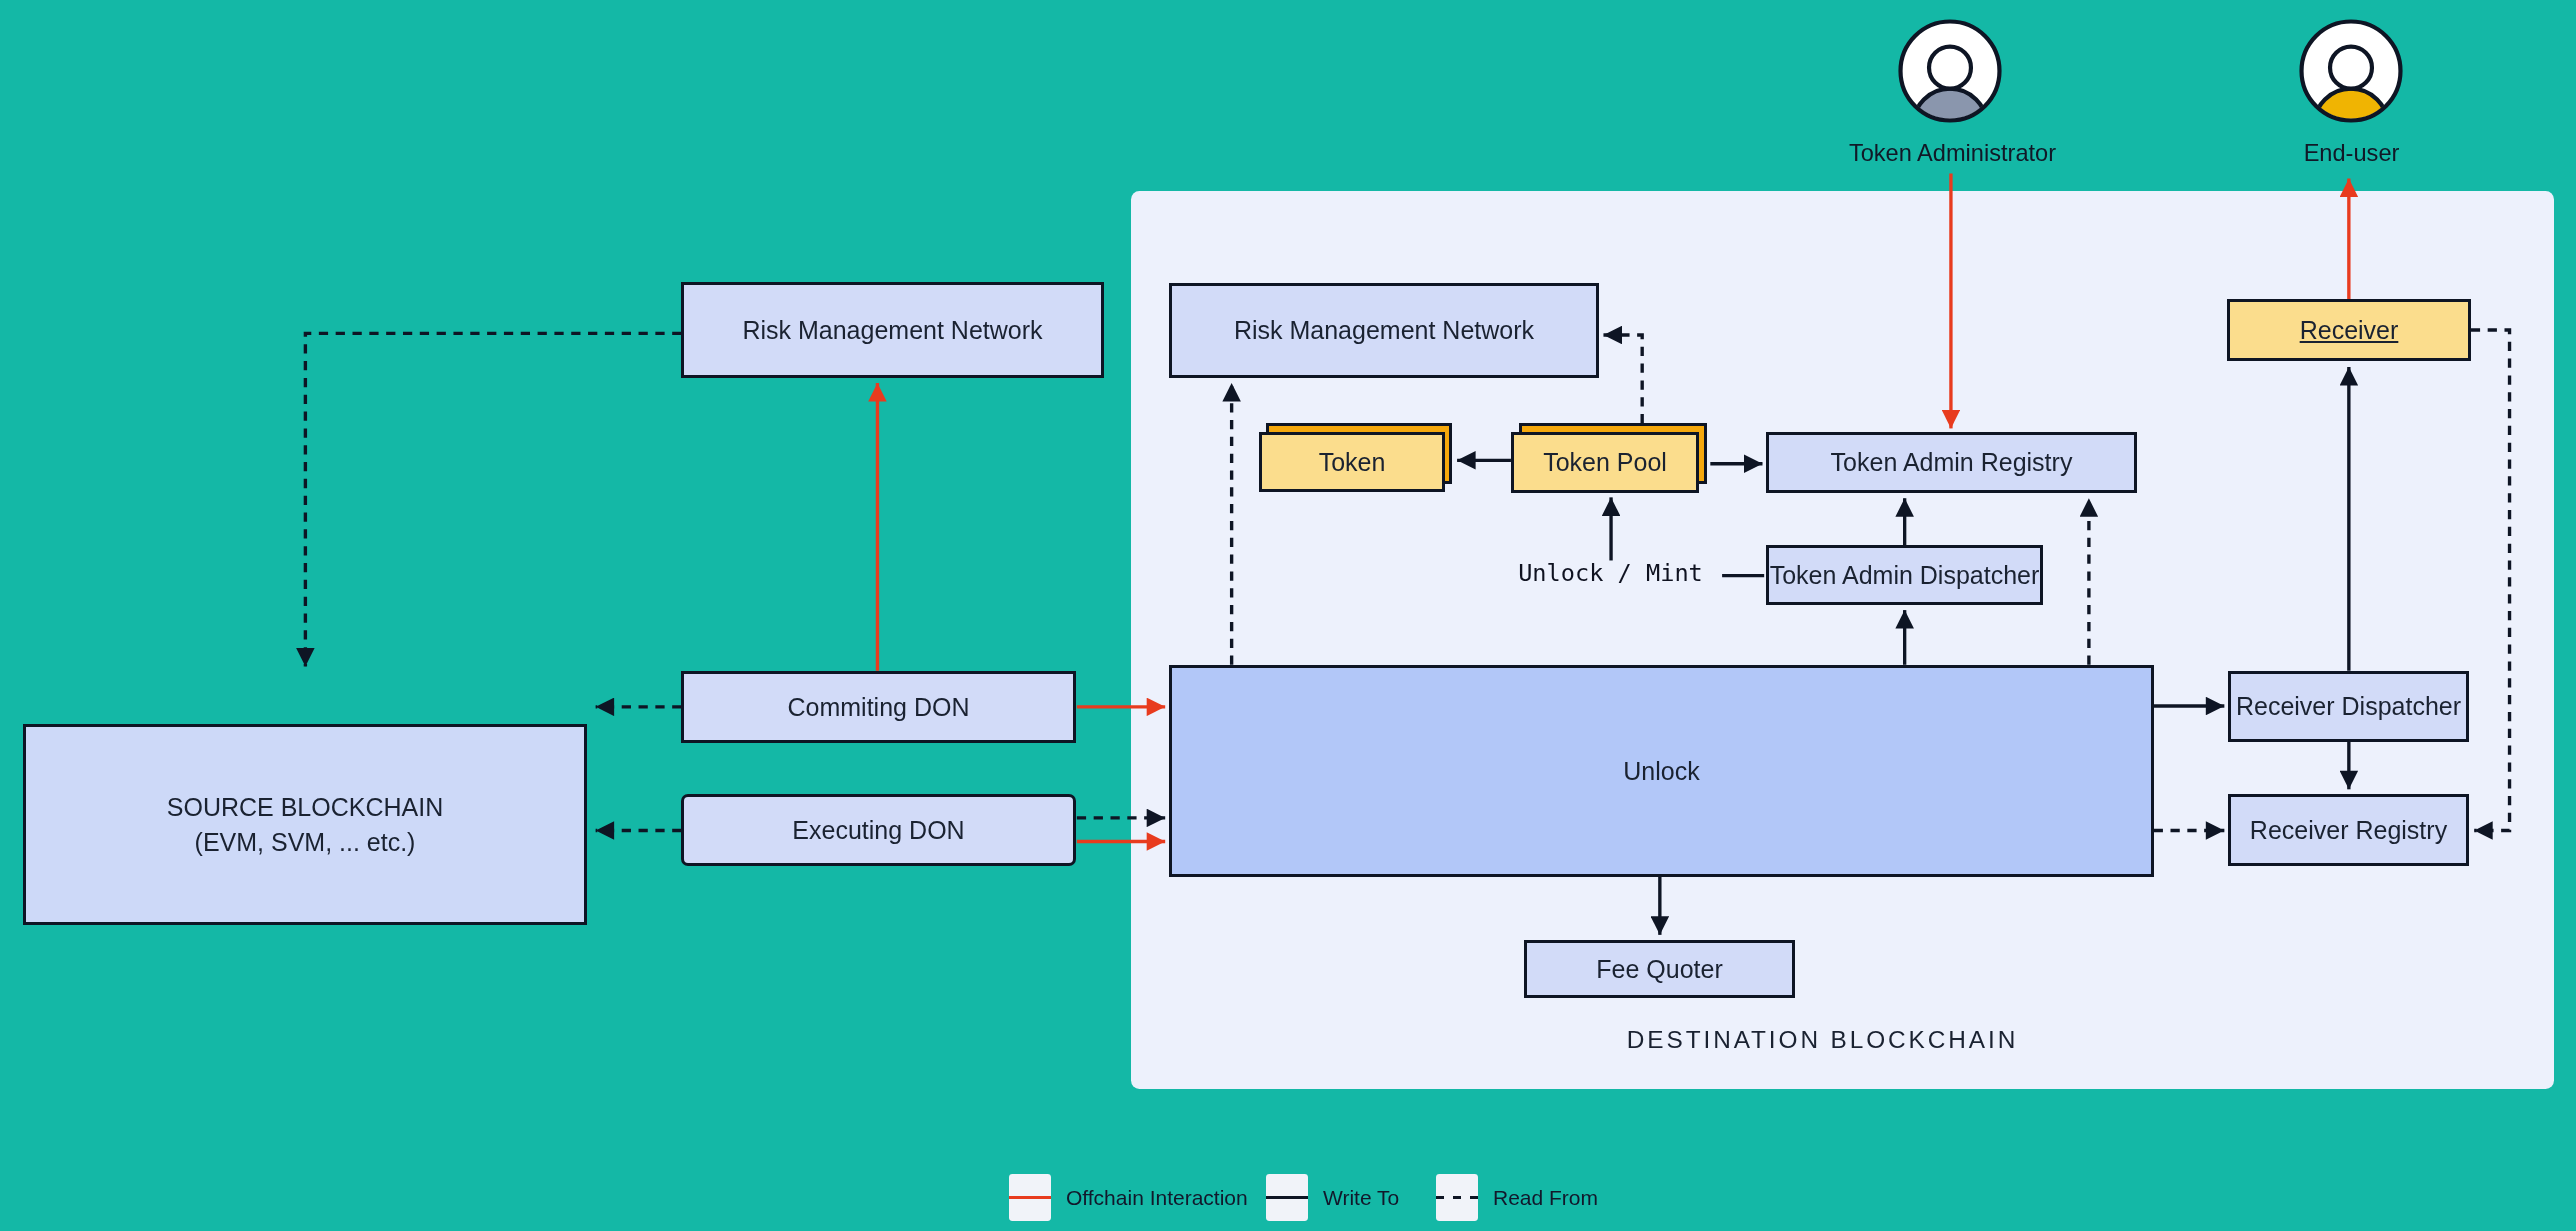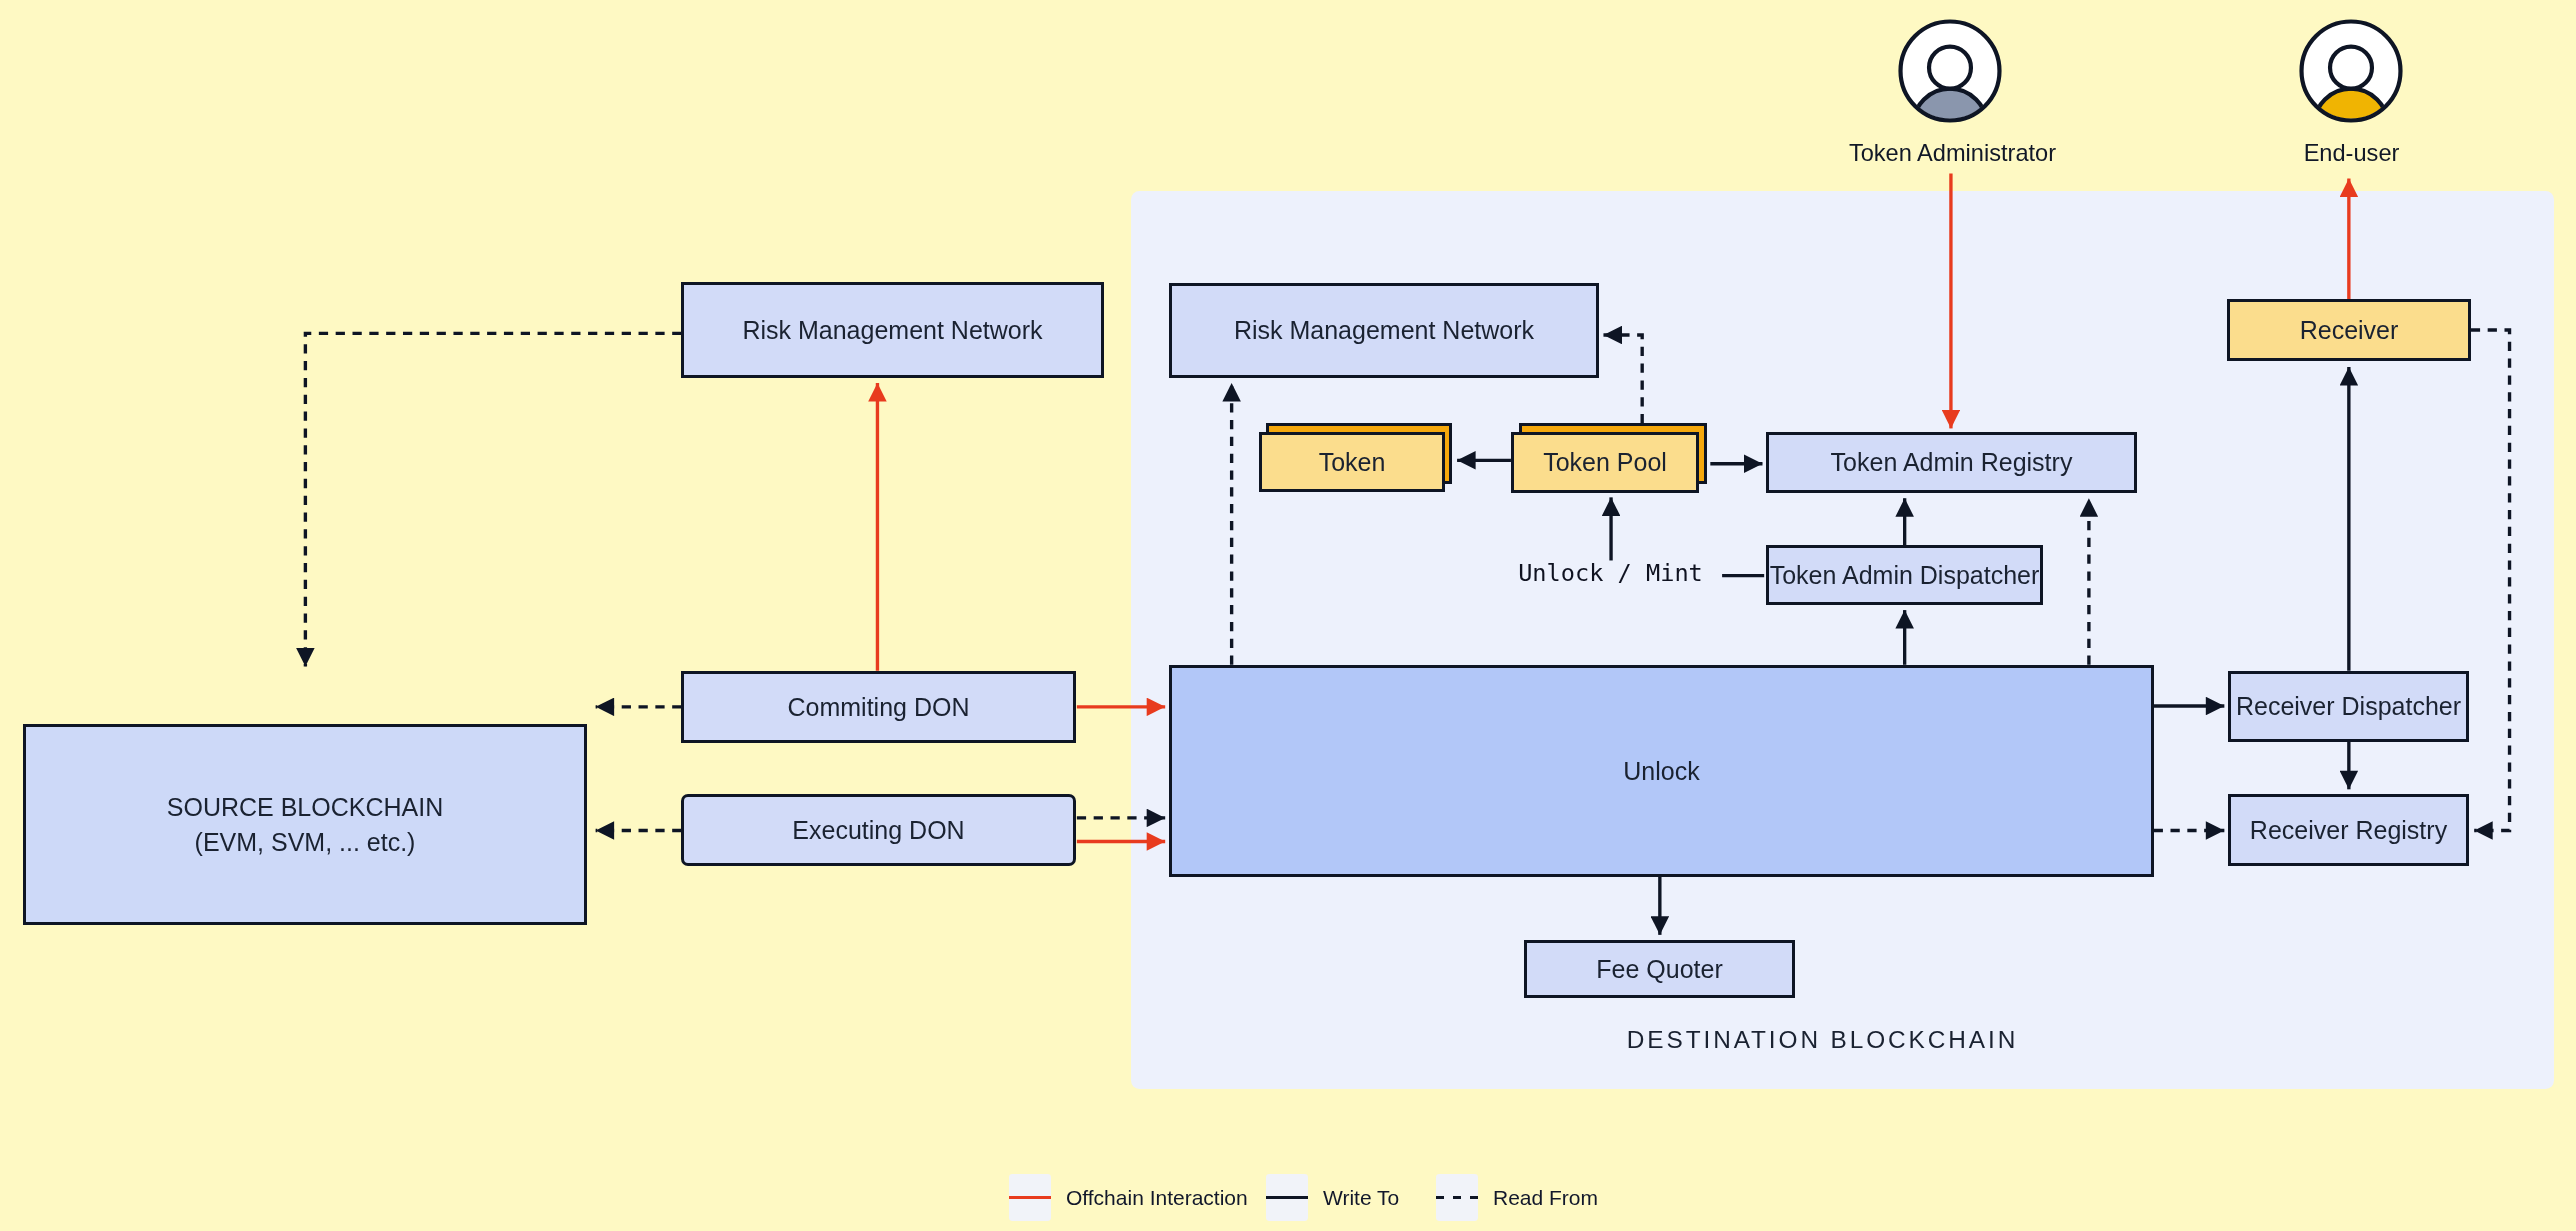--- a/index.html
+++ b/index.html
@@ -1,19 +1,19 @@
 <!DOCTYPE html>
 <html style="font-size:13.5px"><head>
 <meta charset="utf-8">
 <style>
   * { box-sizing: border-box; }
   html,body { margin:0; padding:0; background:#ffffff; }
   body { width:2576px; height:1232px; overflow:hidden;
          font-family:"Liberation Sans", sans-serif; color:#1A2231; }
-  #stage { position:relative; width:2576px; height:1232px; background:#fef9c3; }
+  #stage { position:relative; width:2576px; height:1232px; background:#14b8a6; }
 
   .panel { position:absolute; left:1131px; top:191px; width:1423px; height:898px;
            background:#EDF1FC; border-radius:8.4px; }
 
   .box { position:absolute; border:3.4px solid #0E1524; display:flex;
          align-items:center; justify-content:center; text-align:left;
          font-size:25px; color:#1A2231; background:#D2DBF8; }
   .box.deep   { background:#B2C7F8; }
   .box.source { background:#CDD9F8; flex-direction:column; line-height:35px;margin-top:46px; }
   .box.yellow { background:#FBDD8D; }
@@ -149,21 +149,21 @@
   <div class="box" style="left:1766px; top:545px; width:277px; height:60px;">Token Admin Dispatcher</div>
 
   <div class="unlock-label">Unlock / Mint</div>
 
   <div class="box deep" style="left:1169px; top:665px; width:985px; height:212px;">Unlock</div>
 
   <div class="box" style="left:1524px; top:940px; width:271px; height:58px;">Fee Quoter</div>
 
   <div class="dest-title">DESTINATION BLOCKCHAIN</div>
 
-  <div class="box yellow" style="left:2227px; top:299px; width:244px; height:62px;">Receiver</div>
+  <div class="box yellow" style="left:2227px; top:299px; width:244px; height:62px;text-decoration:underline;">Receiver</div>
 
   <div class="box" style="left:2228px; top:671px; width:241px; height:71px;">Receiver Dispatcher</div>
 
   <div class="box" style="left:2228px; top:794px; width:241px; height:72px;">Receiver Registry</div>
 
   <div class="legend-item" style="left:1009px;">
     <div class="legend-swatch">
       <div class="legend-line offchain"></div>
     </div>
     <div class="legend-label">Offchain Interaction</div>

